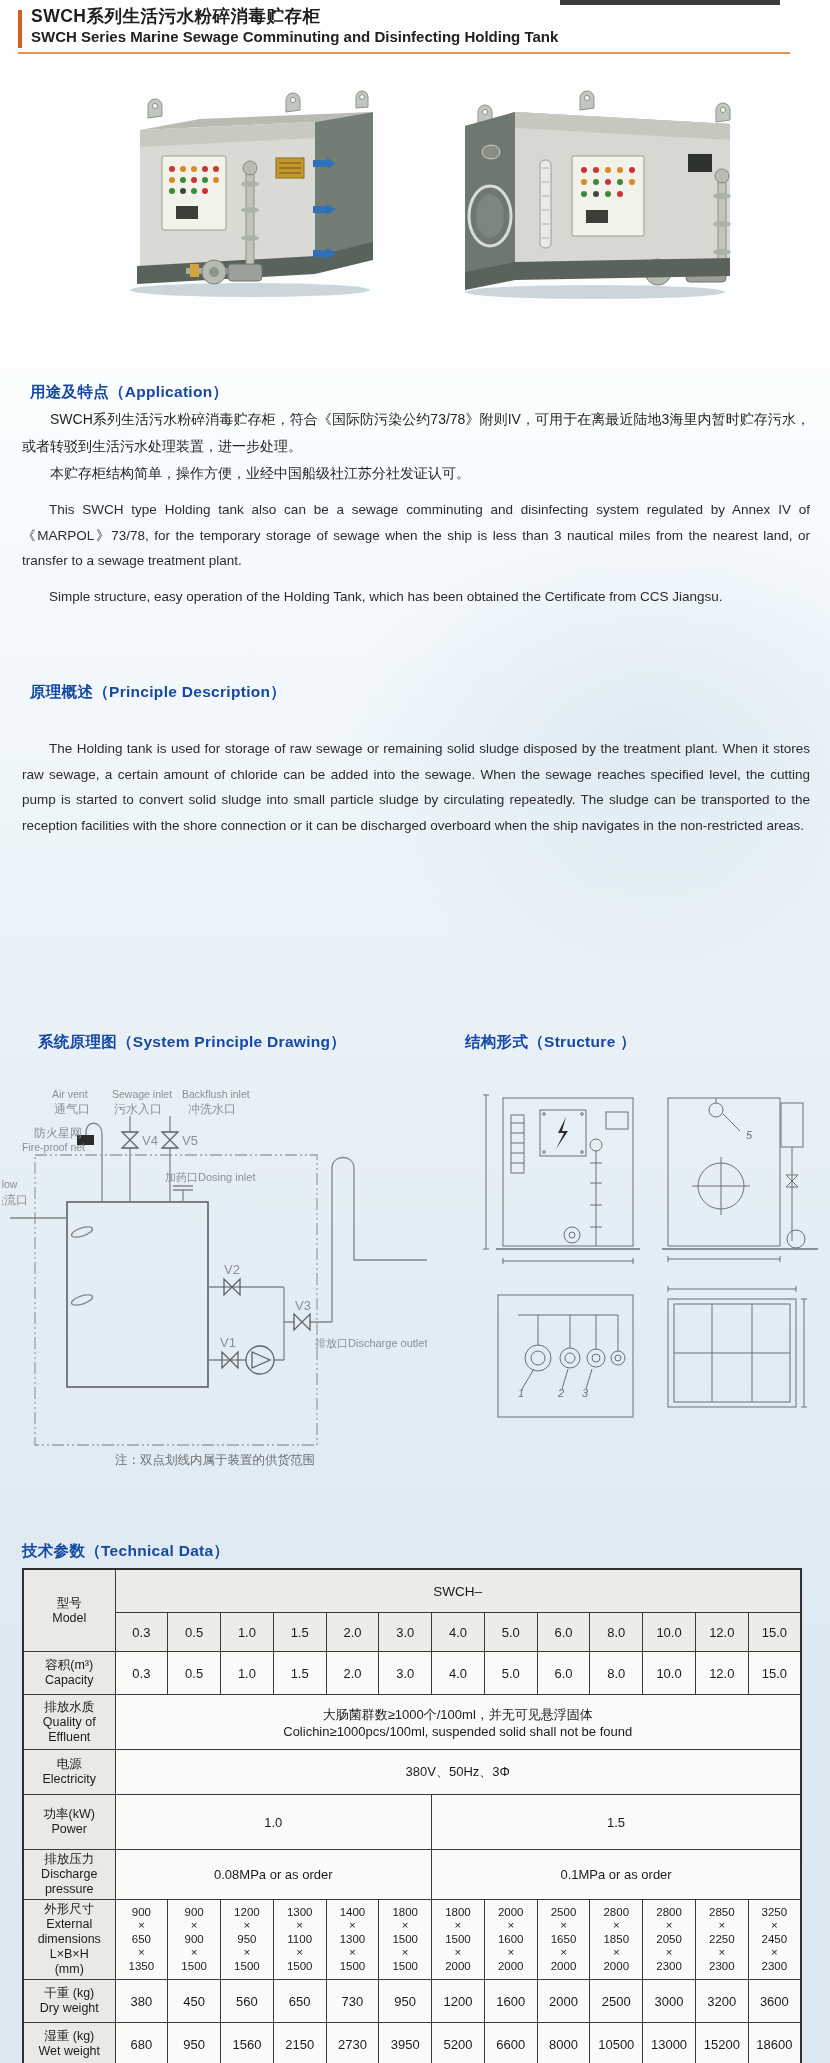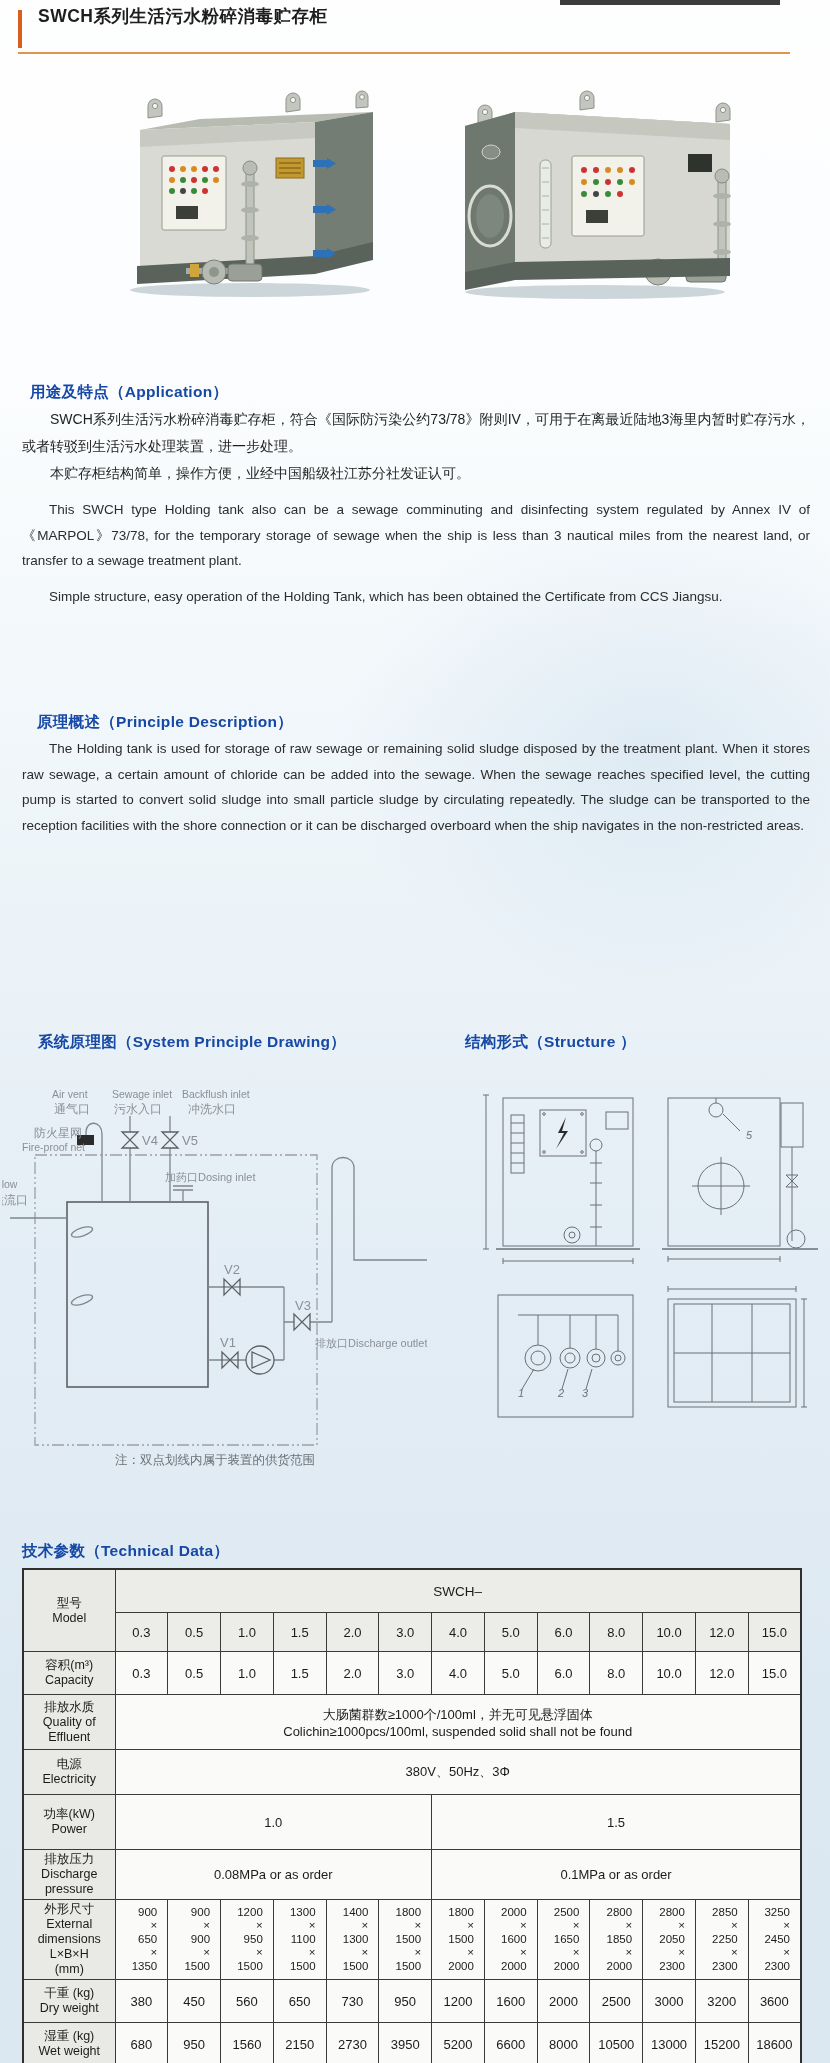--- a/index.html
+++ b/index.html
@@ -3,21 +3,21 @@
 <meta charset="utf-8">
 <style>
   html,body{margin:0;padding:0;}
   body{background:#cfd6da;font-family:"Liberation Sans","DejaVu Sans",sans-serif;}
   #page{position:relative;width:830px;height:2063px;margin:0 auto;overflow:hidden;
         background:linear-gradient(180deg,#fefefe 0%,#fbfdfe 18%,#eef5f9 40%,#e3edf5 62%,#dde9f2 82%,#dce8f1 100%);}
   .watermark{position:absolute;left:340px;top:540px;width:520px;height:460px;pointer-events:none;
         background:radial-gradient(ellipse at 60% 45%,rgba(140,180,215,.18),rgba(140,180,215,0) 70%);}
   .topstrip{position:absolute;left:560px;top:0;width:220px;height:5px;background:#3c3c3c;}
   
-  .titleblock{position:absolute;left:18px;top:6px;width:794px;padding-left:7px;}
+  .titleblock{position:absolute;left:18px;top:6px;width:794px;}
   .titlebar{position:absolute;left:0;top:4px;width:4px;height:38px;background:#d95f1e;}
   .title-zh{margin:0 0 0 13px;font-size:17.5px;font-weight:bold;color:#1d1d1d;letter-spacing:.5px;line-height:21px;}
   .title-en{margin:0 0 0 13px;font-size:15px;font-weight:bold;color:#222;line-height:20px;}
   .titleline{position:absolute;left:0;top:46px;width:772px;height:2px;background:#e2934e;}
   
   .photo{position:absolute;}
   
   .sec-head{position:absolute;font-size:15.5px;font-weight:bold;color:#1648a5;letter-spacing:.3px;}
   
   .paras{position:absolute;left:22px;width:788px;}
@@ -32,38 +32,39 @@
   .legend-item{font-size:12.5px;font-weight:600;color:#222;white-space:nowrap;}
   
   .techtable{position:absolute;left:22px;top:1568px;width:780px;border-collapse:collapse;table-layout:fixed;
              border:2px solid #2f2f2f;background:#f7f8f6;}
   .techtable td{border:1px solid #3a3a3a;text-align:center;vertical-align:middle;padding:1px 0;
                 font-size:12.5px;color:#1b1b1b;background:#fafbf9;}
   .techtable td.lab{background:#e9eae5;font-size:12.5px;line-height:15px;padding:2px 1px;}
   .techtable td.series{font-size:13.5px;background:#eceme8;background:#ecede8;height:40px;}
   .techtable td.modelv{height:36px;font-size:13px;background:#ecede8;}
   .techtable td.val{font-size:13px;}
-  .techtable td.dims{font-size:11.5px;line-height:13.5px;padding:3px 10px;text-align:right;}
+  .techtable td.dims{font-size:11.5px;line-height:13.5px;padding:3px 4px;}
   .techtable tr.r-cap td{height:38px;}
   .techtable tr.r-qual td{height:50px;}
   .techtable tr.r-elec td{height:40px;}
   .techtable tr.r-pow td{height:50px;}
   .techtable tr.r-pres td{height:38px;}
   .techtable tr.r-dry td,.techtable tr.r-wet td{height:38px;}
 </style>
 </head>
 <body>
 
 <div id="page">
   <div class="watermark"></div>
   <div class="topstrip"></div>
 
   <div class="titleblock">
     <div class="titlebar"></div>
     <p class="title-zh">SWCH系列生活污水粉碎消毒贮存柜</p>
+    <p class="title-en">SWCH Series Marine Sewage Comminuting and Disinfecting Holding Tank</p>
     <div class="titleline"></div>
   </div>
 
   <div class="photo" style="left:90px;top:68px;">
     <svg width="305" height="232" viewBox="0 0 305 232">
       <ellipse cx="160" cy="222" rx="120" ry="7" fill="#ccd5da"></ellipse>
 
       <g stroke="#8d948c" fill="#c2c6be">
         <path d="M58,50 v-12 a7,7 0 0 1 14,0 v10 z"></path>
           <circle cx="65" cy="38" r="2.6" fill="#f4f6f2"></circle>
@@ -195,21 +196,21 @@
   </div>
 
   <div class="sec-head" style="left:30px;top:382px;">用途及特点（Application）</div>
   <div class="paras" style="top:406px;">
       <p class="para zh">SWCH系列生活污水粉碎消毒贮存柜，符合《国际防污染公约73/78》附则IV，可用于在离最近陆地3海里内暂时贮存污水，或者转驳到生活污水处理装置，进一步处理。</p>
       <p class="para zh">本贮存柜结构简单，操作方便，业经中国船级社江苏分社发证认可。</p>
       <p class="para en">This SWCH type Holding tank also can be a sewage comminuting and disinfecting system regulated by Annex IV of 《MARPOL》73/78, for the temporary storage of sewage when the ship is less than 3 nautical miles from the nearest land, or transfer to a sewage treatment plant.</p>
       <p class="para en">Simple structure, easy operation of the Holding Tank, which has been obtained the Certificate from CCS Jiangsu.</p>
     </div>
 
-  <div class="sec-head" style="left:30px;top:712px;margin-left:7px;">原理概述（Principle Description）</div>
+  <div class="sec-head" style="left:30px;top:682px;">原理概述（Principle Description）</div>
   <div class="paras" style="top:726px;">
       <p class="para en">The Holding tank is used for storage of raw sewage or remaining solid sludge disposed by the treatment plant. When it stores raw sewage, a certain amount of chloride can be added into the sewage. When the sewage reaches specified level, the cutting pump is started to convert solid sludge into small particle sludge by circulating repeatedly. The sludge can be transported to the reception facilities with the shore connection or it can be discharged overboard when the ship navigates in the non-restricted areas.</p>
     </div>
 
   <div class="sec-head" style="left:38px;top:1032px;">系统原理图（System Principle Drawing）</div>
   <div class="sec-head" style="left:465px;top:1032px;">结构形式（Structure ）</div>
 
   <div class="diagram" style="left:2px;top:1082px;">
     <svg width="425" height="390" viewBox="0 0 425 390">
       <g fill="none" stroke="#7f868c" stroke-width="1.3">

